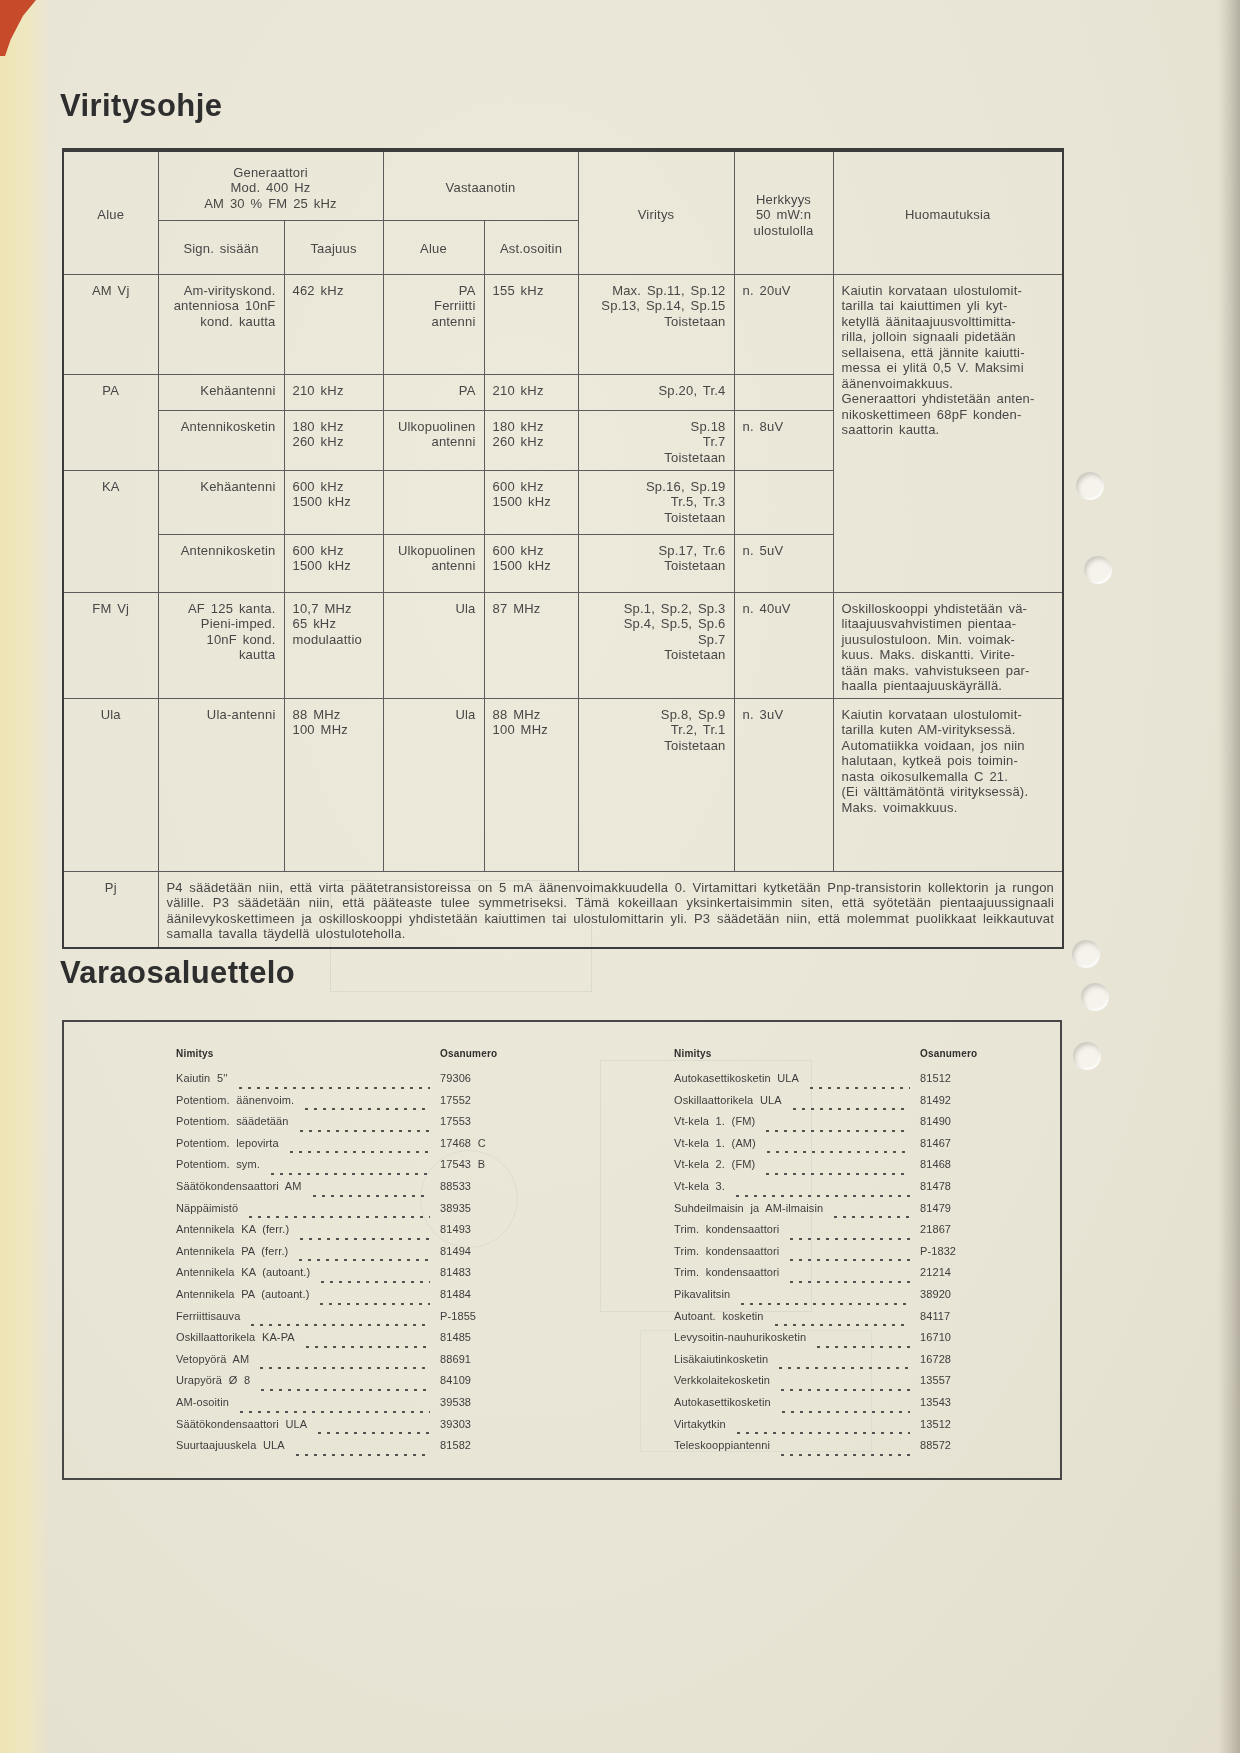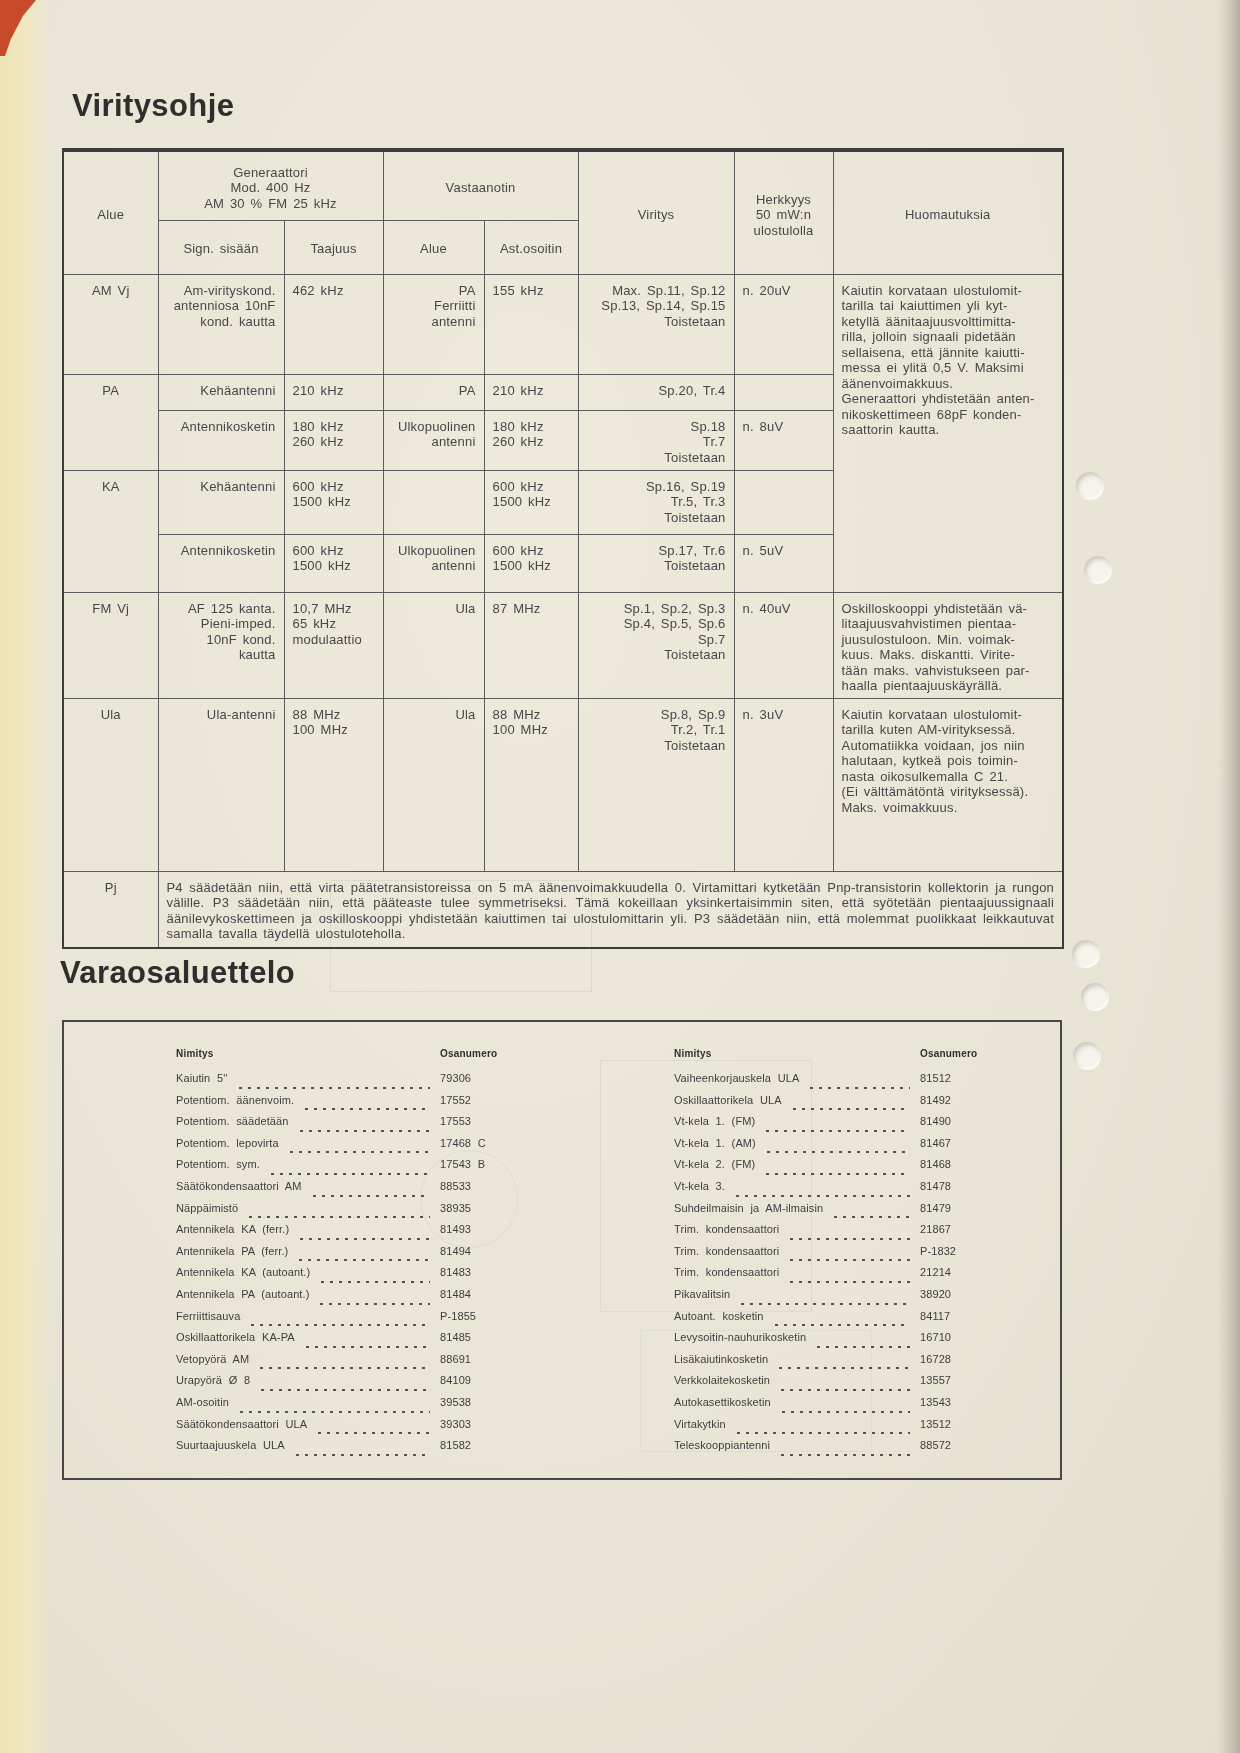--- a/index.html
+++ b/index.html
@@ -67,21 +67,21 @@
   <div class="hole" style="left:1084px;top:556px;"></div>
   <div class="hole" style="left:1072px;top:940px;"></div>
   <div class="hole" style="left:1081px;top:983px;"></div>
   <div class="hole" style="left:1073px;top:1042px;"></div>
 
   <div class="ghost" style="left:330px;top:880px;width:260px;height:110px;border:1px solid rgba(105,125,112,0.12);"></div>
   <div class="ghost" style="left:600px;top:1060px;width:210px;height:250px;border:1px solid rgba(105,125,112,0.10);"></div>
   <div class="ghost" style="left:420px;top:1150px;width:96px;height:96px;border:1px solid rgba(105,125,112,0.10);border-radius:50%;"></div>
   <div class="ghost" style="left:640px;top:1330px;width:230px;height:120px;border:1px solid rgba(105,125,112,0.08);"></div>
 
-  <h1 class="sec-title" style="left:72px;top:88px;text-align:center;">Viritysohje</h1>
+  <h1 class="sec-title" style="left:60px;top:88px;text-align:center;">Viritysohje</h1>
 
   <table class="tuning">
     <colgroup>
       <col style="width:95px">
         <col style="width:126px">
         <col style="width:99px">
         <col style="width:101px">
       <col style="width:94px">
         <col style="width:156px">
         <col style="width:99px">
@@ -334,21 +334,21 @@
   </div>
         </div>
     </div>
     <div class="parts-col">
       <div class="parts-head">
         <span class="ph-name">Nimitys</span>
         <span class="ph-num">Osanumero</span>
       </div>
       <div>
           <div class="part-row">
-    <span class="part-name">Vaiheenkorjauskela ULA</span>
+    <span class="part-name">Autokasettikosketin ULA</span>
     <span class="leader"></span>
     <span class="part-num">81512</span>
   </div>
           <div class="part-row">
     <span class="part-name">Oskillaattorikela ULA</span>
     <span class="leader"></span>
     <span class="part-num">81492</span>
   </div>
           <div class="part-row">
     <span class="part-name">Vt-kela 1. (FM)</span>

